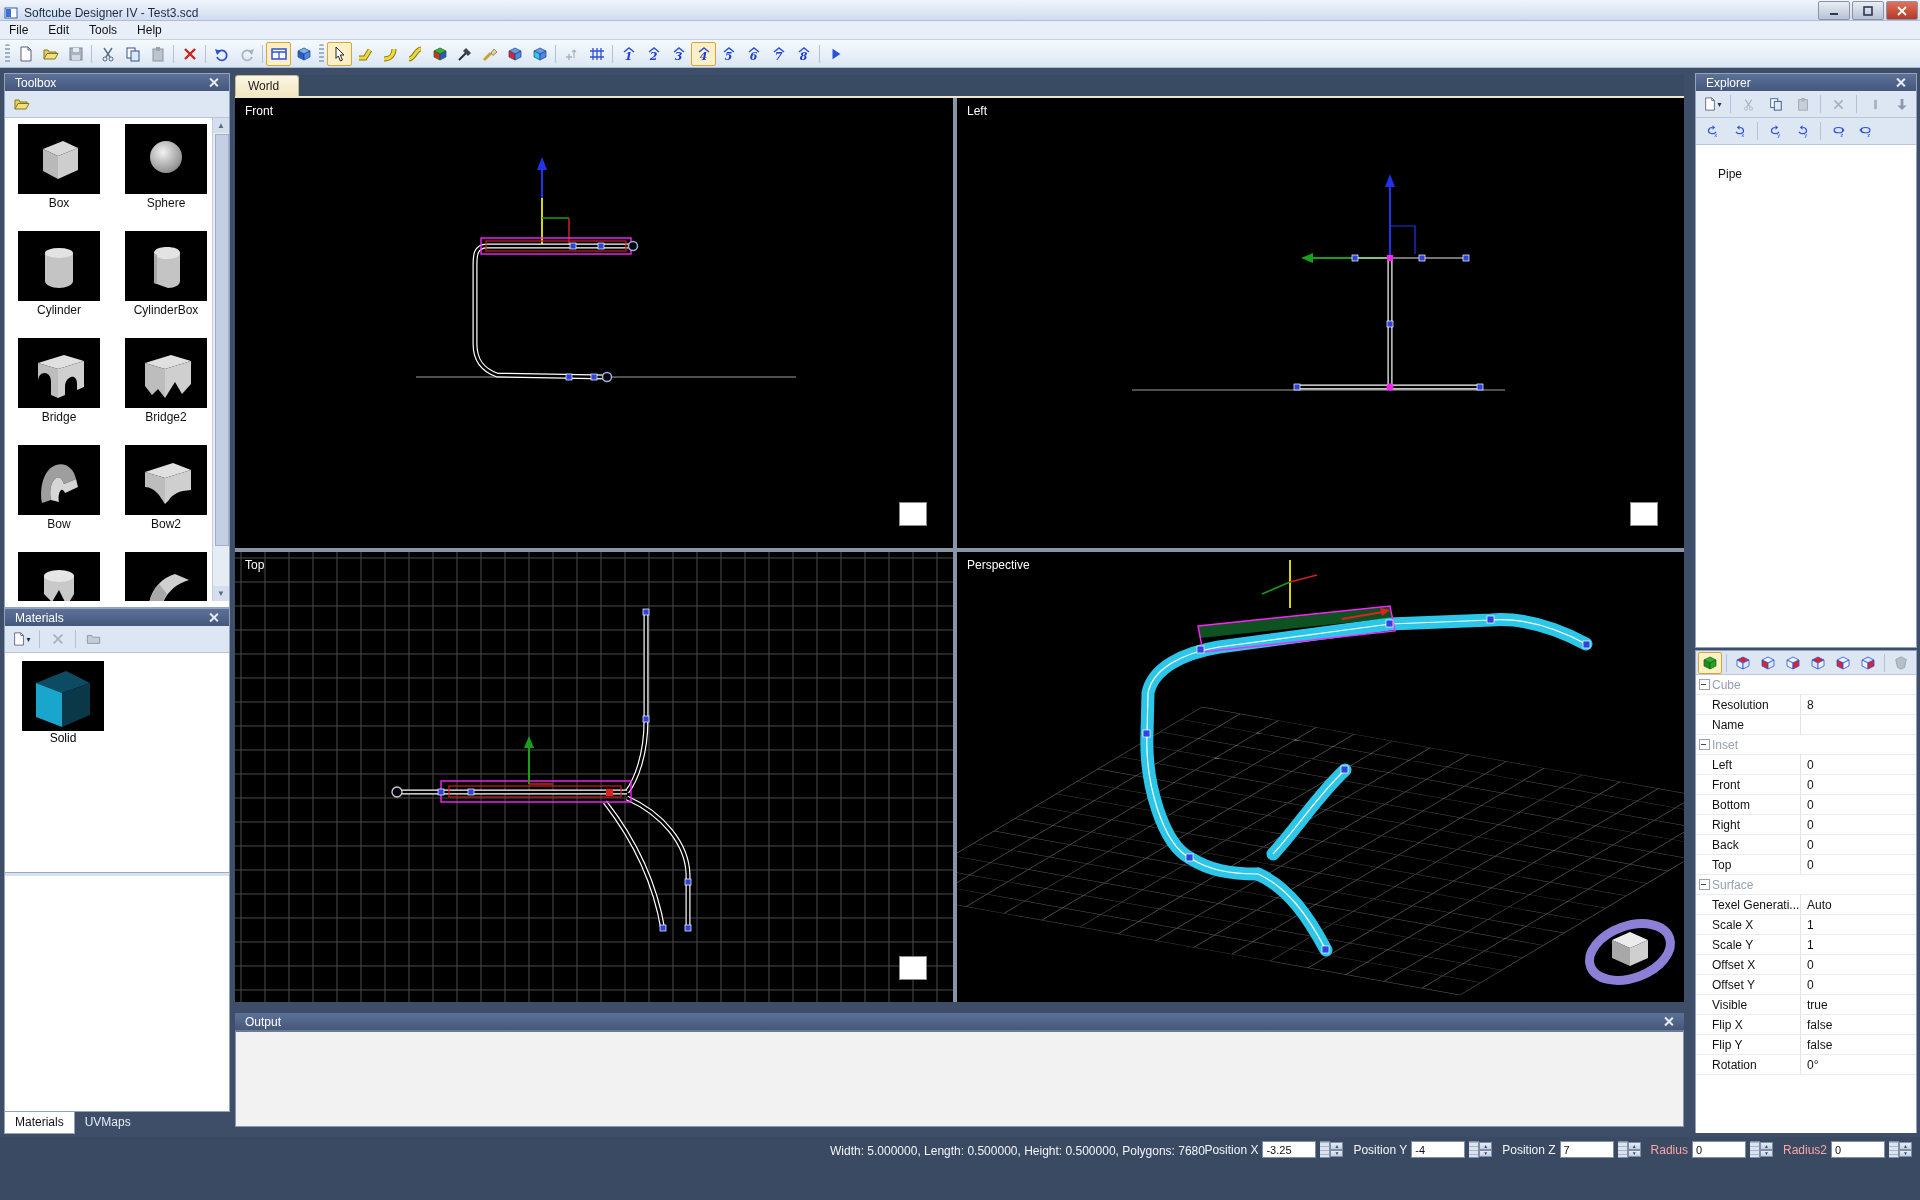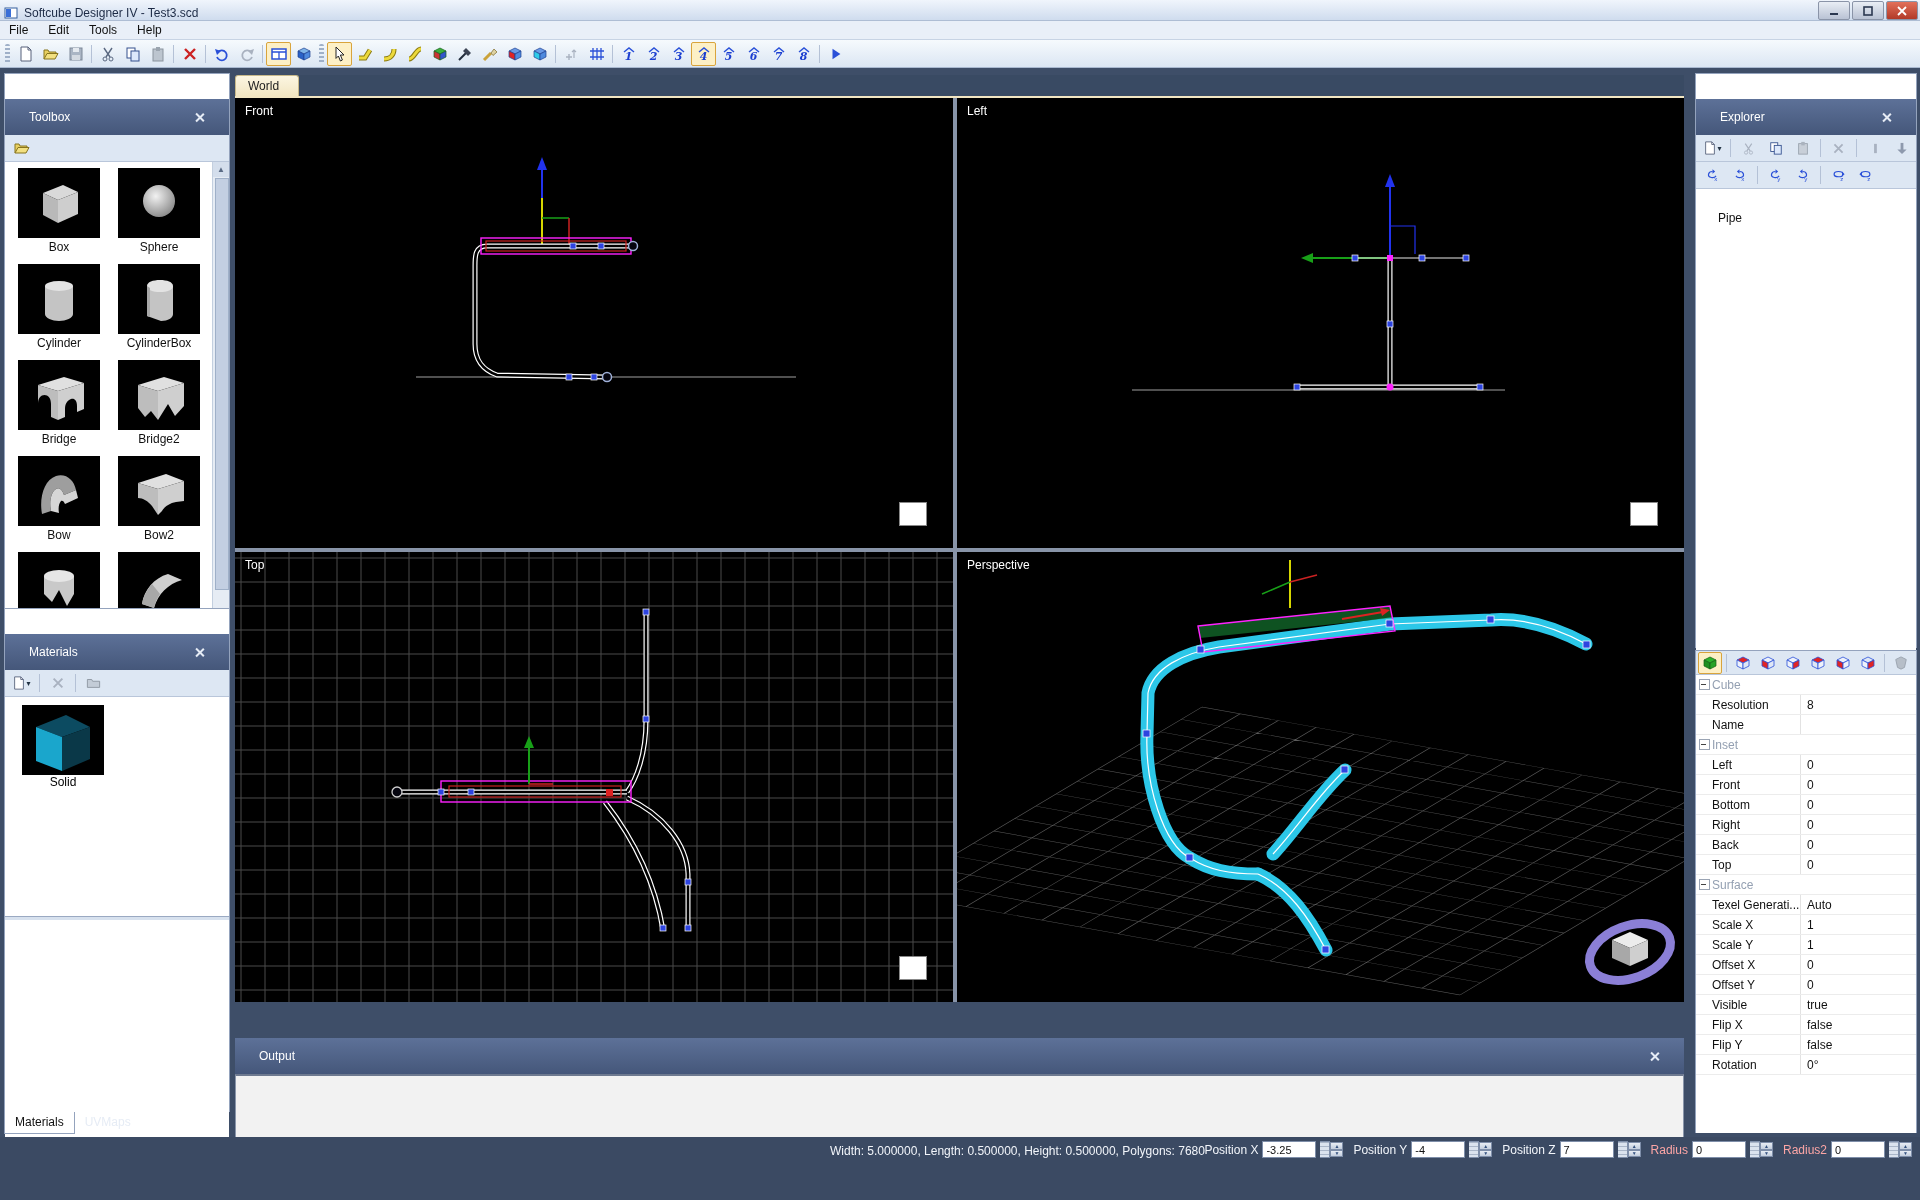--- a/index.html
+++ b/index.html
@@ -28,34 +28,34 @@
   .tbtn{width:23px;height:22px;display:flex;align-items:center;justify-content:center;
     border:1px solid transparent;border-radius:2px;flex:0 0 auto;}
   .tbtn.active{background:#fdf0c6;border-color:#d9a43c;}
   .tsep{width:1px;height:18px;background:#b4c1d6;margin:0 3px;flex:0 0 auto;}
   .lvl{display:flex;flex-direction:column;align-items:center;line-height:8px;}
   .lvl .digit{font-family:"DejaVu Serif",serif;font-style:italic;font-weight:bold;
     color:#1b3ed0;font-size:11px;}
 
   
   .panel{position:absolute;background:#fff;border:1px solid #94a3bd;box-sizing:border-box;}
-  .phead{height:36px;background:linear-gradient(#5d7198,#45577a);color:#fff;
-    display:flex;align-items:center;padding:0 24px;font-size:12px;margin-top:25px;}
+  .phead{height:17px;background:linear-gradient(#5d7198,#45577a);color:#fff;
+    display:flex;align-items:center;padding:0 10px;font-size:12px;}
   .phead .sp{flex:1;}
   .xicon{position:relative;width:11px;height:11px;}
   .xicon::before,.xicon::after{content:"";position:absolute;left:5px;top:0;width:1.6px;height:11px;background:#e6ecf5;}
   .xicon::before{transform:rotate(45deg);} .xicon::after{transform:rotate(-45deg);}
   .ptools{height:26px;background:#dde7f3;border-bottom:1px solid #b9c6da;
     display:flex;align-items:center;padding:0 4px;gap:2px;}
   .caret{font-size:8px;color:#234;}
 
   
   #toolbox-body{position:relative;height:483px;background:#fff;overflow:hidden;}
   .toolgrid{position:absolute;left:6px;top:6px;width:196px;display:grid;
-    grid-template-columns:96px 96px;grid-auto-rows:96px;column-gap:4px;}
+    grid-template-columns:96px 96px;grid-auto-rows:96px;column-gap:4px;gap:11px;}
   .toolitem{display:flex;flex-direction:column;align-items:center;}
   .thumb{width:82px;height:70px;background:#000;}
   .toolitem .lab{margin-top:2px;color:#111;font-size:12px;}
   .vscroll{position:absolute;right:0;top:0;width:16px;height:100%;background:#e6ecf4;border-left:1px solid #c3cfdf;}
   .varrow{width:16px;height:15px;display:flex;align-items:center;justify-content:center;color:#5a6b85;font-size:8px;background:#d4deec;}
   .varrow.down{position:absolute;bottom:0;}
   .vthumb{position:absolute;top:16px;left:2px;width:12px;height:410px;background:#c3cfe2;border:1px solid #9fb0c8;}
 
   
   .swatch{position:absolute;left:10px;top:8px;width:96px;display:flex;flex-direction:column;align-items:center;}

